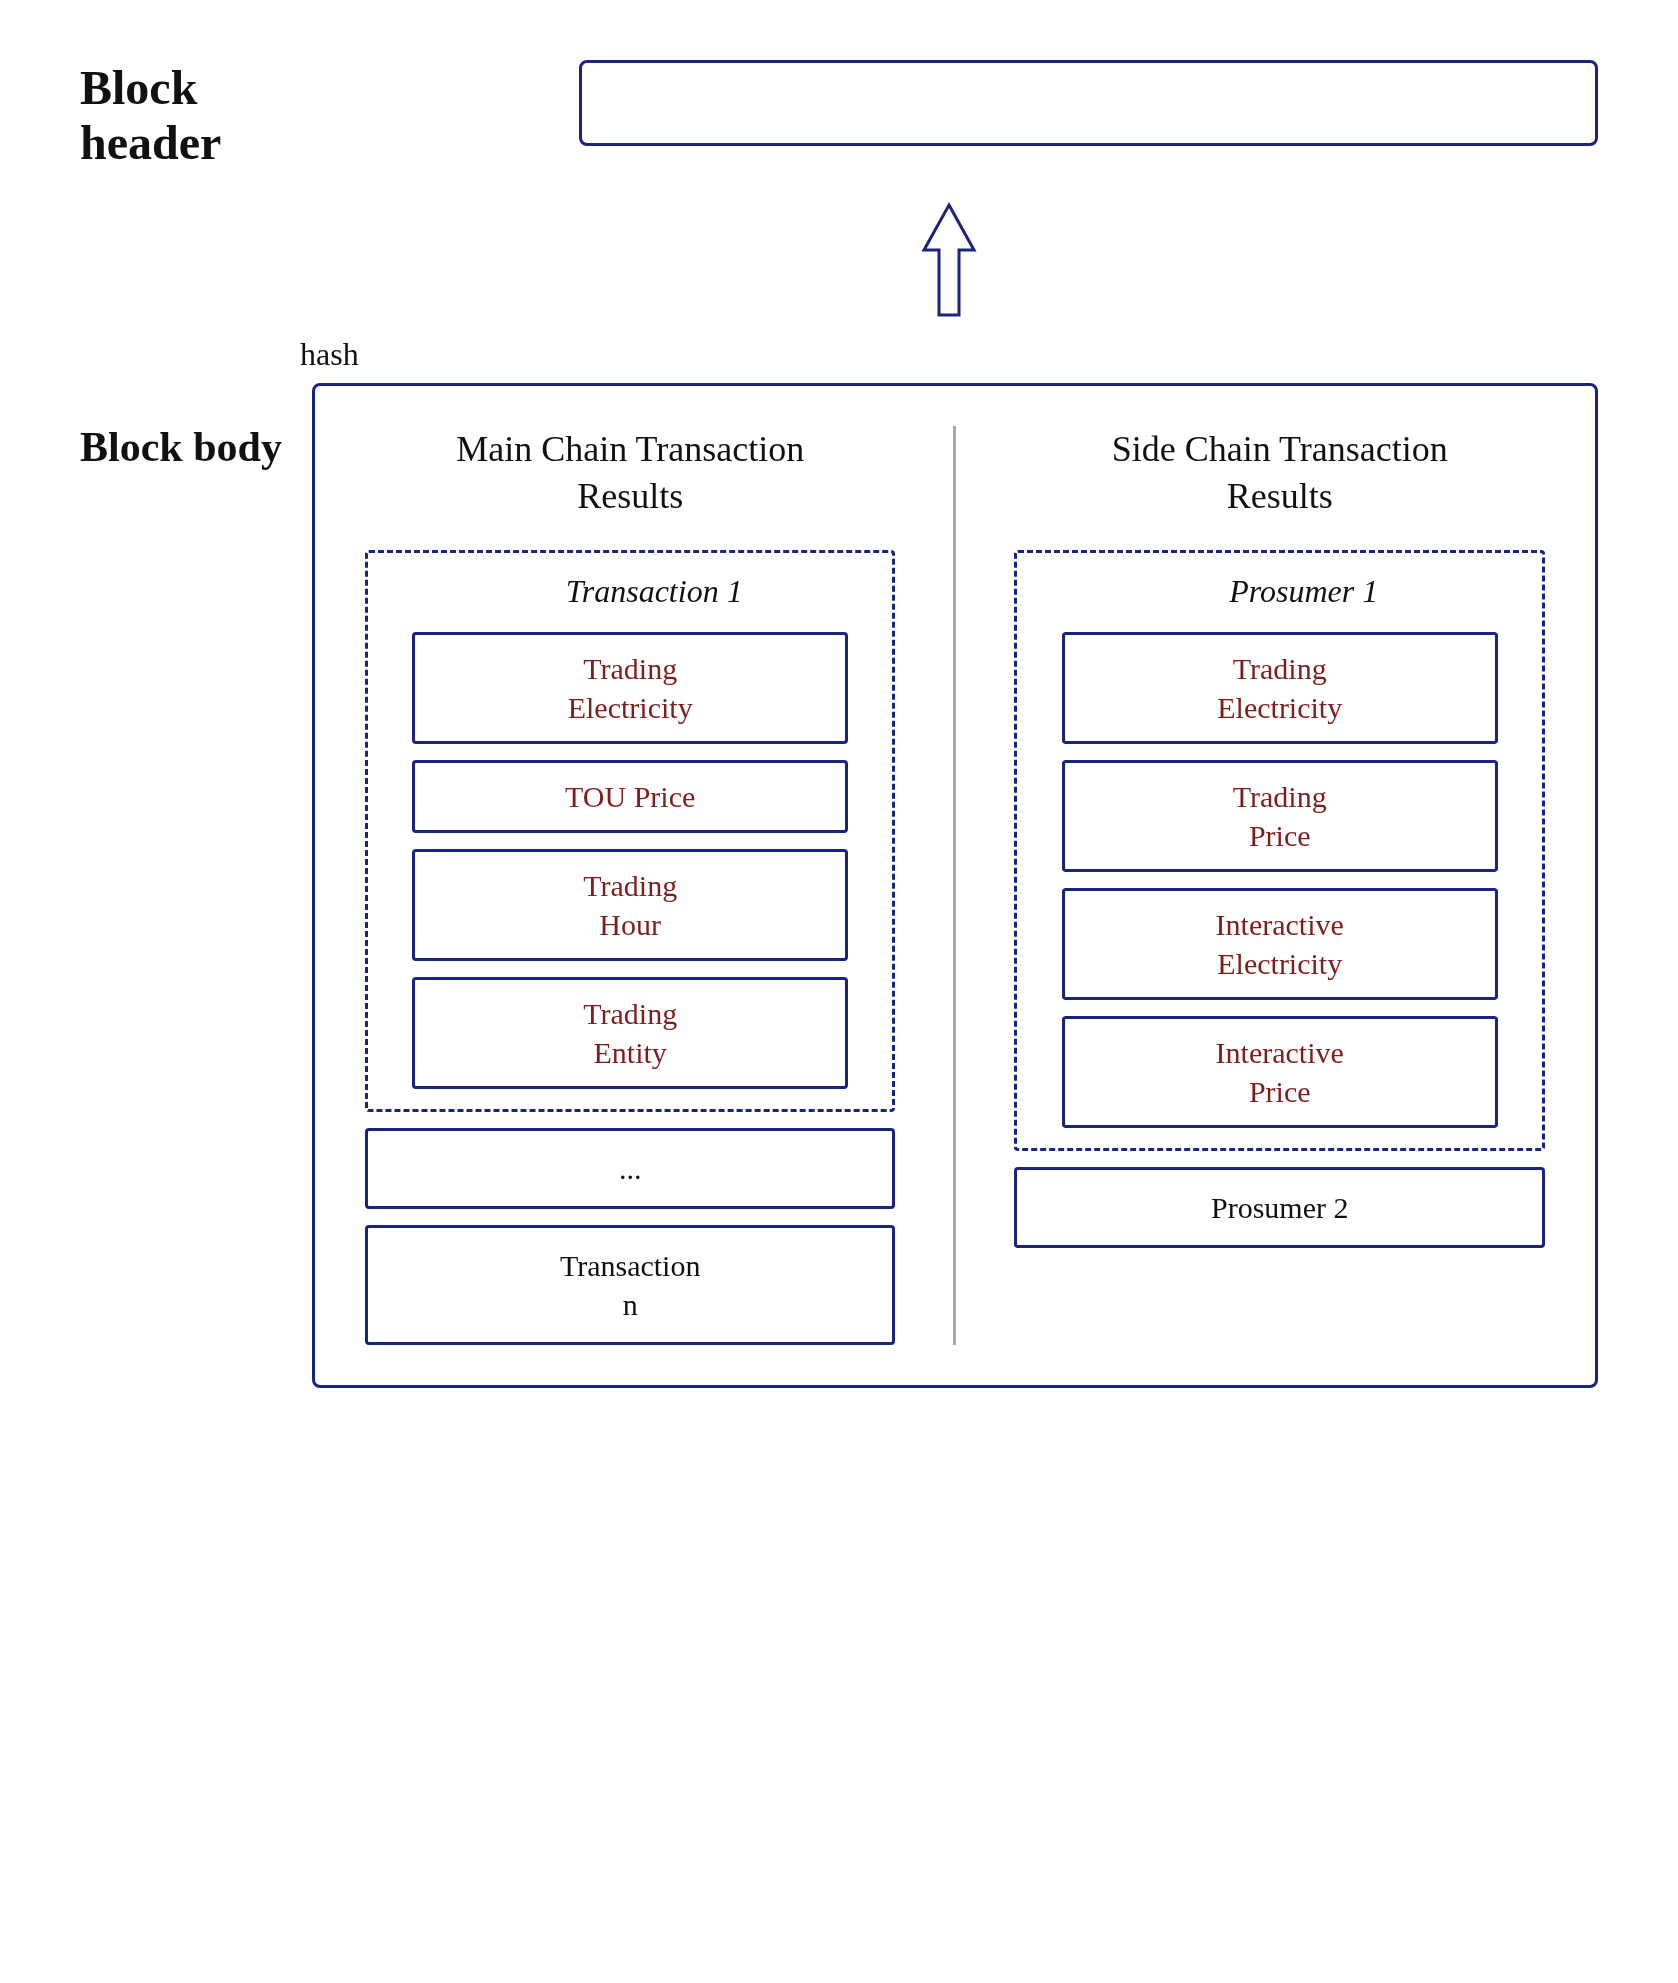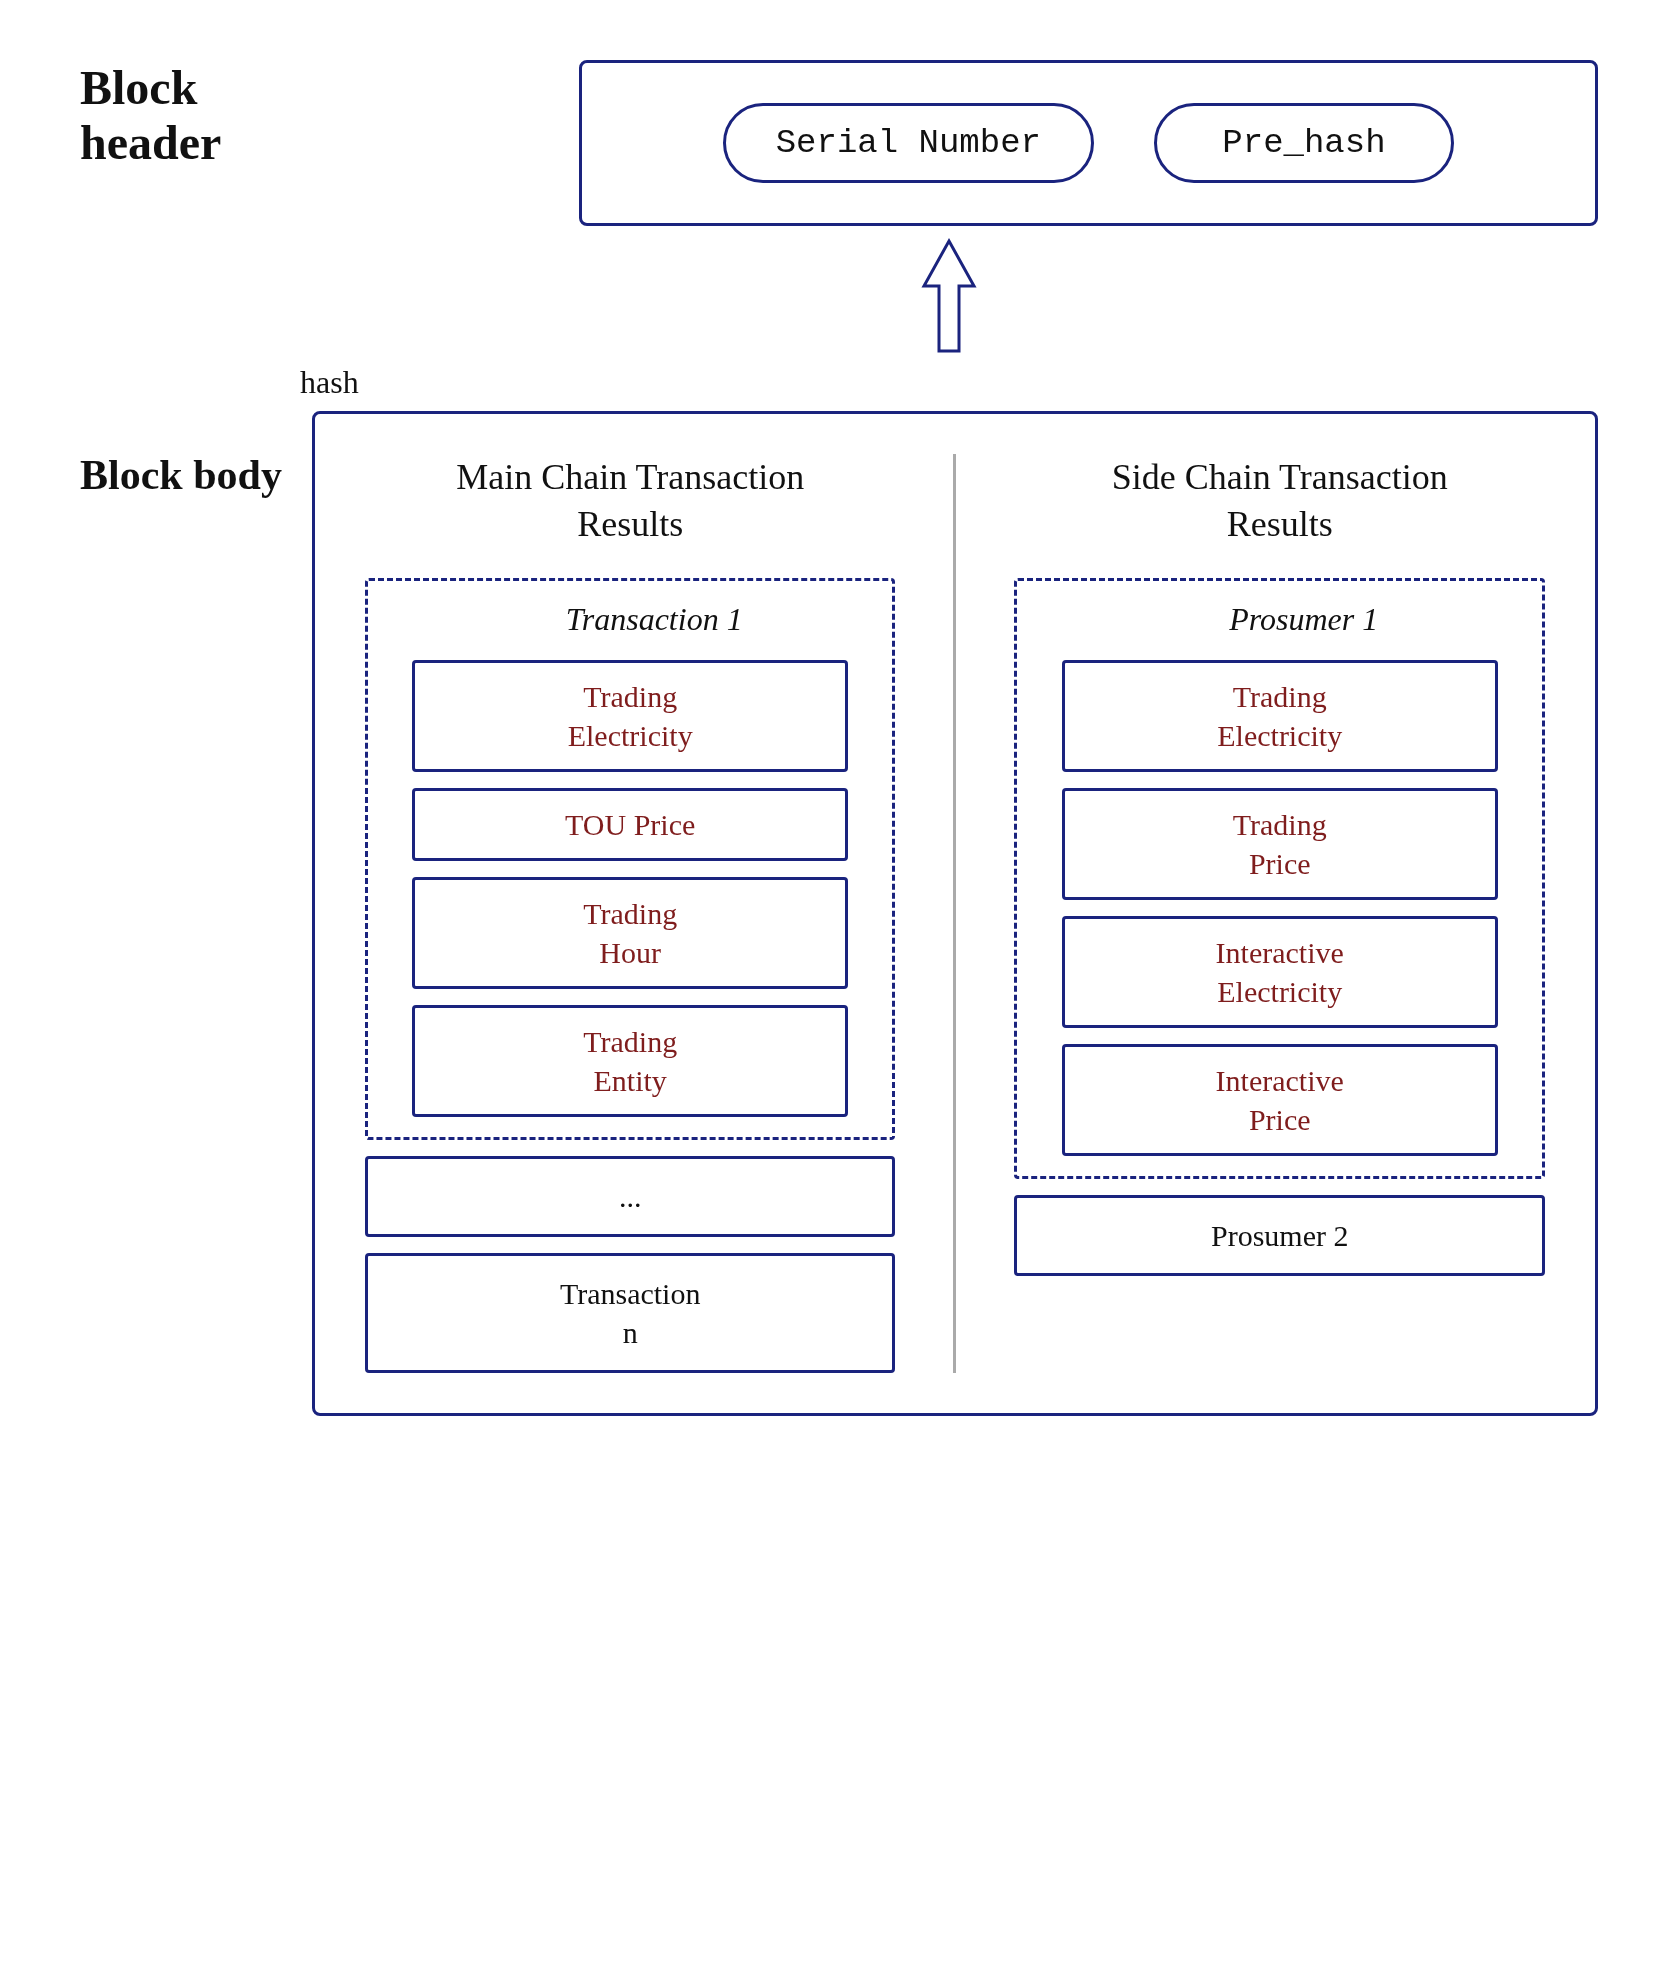--- a/index.html
+++ b/index.html
@@ -68,21 +68,21 @@
       align-items: center;
       margin-left: 220px;
       position: relative;
     }
 
     .arrow-label {
       font-size: 34px;
       color: #111;
       margin-left: 40px;
       align-self: flex-start;
-      margin-top: 8px;
+      margin-top: 16px;
     }
 
     
     .block-body-section {
       display: flex;
       align-items: flex-start;
       gap: 30px;
       margin-top: 0;
     }
 
@@ -178,24 +178,20 @@
 
   </style>
 </head>
 <body>
 
 <div class="diagram-wrapper">
 
   <div style="display:flex; align-items:flex-start; gap:30px; margin-bottom: 10px;">
     <div class="section-label">Block header</div>
     <div class="block-header-container">
-      <div class="header-row">
-        <div class="pill">Serial Number</div>
-        <div class="pill">Pre_hash</div>
-      </div>
     </div>
   </div>
 
   <div class="arrow-section">
     <svg width="80" height="120" viewBox="0 0 80 120">
 
       <polygon points="40,5 65,50 50,50 50,115 30,115 30,50 15,50" fill="white" stroke="#1a237e" stroke-width="3"></polygon>
     </svg>
     <div class="arrow-label" style="margin-left:0; text-align:center; font-size:32px;">hash</div>
   </div>

